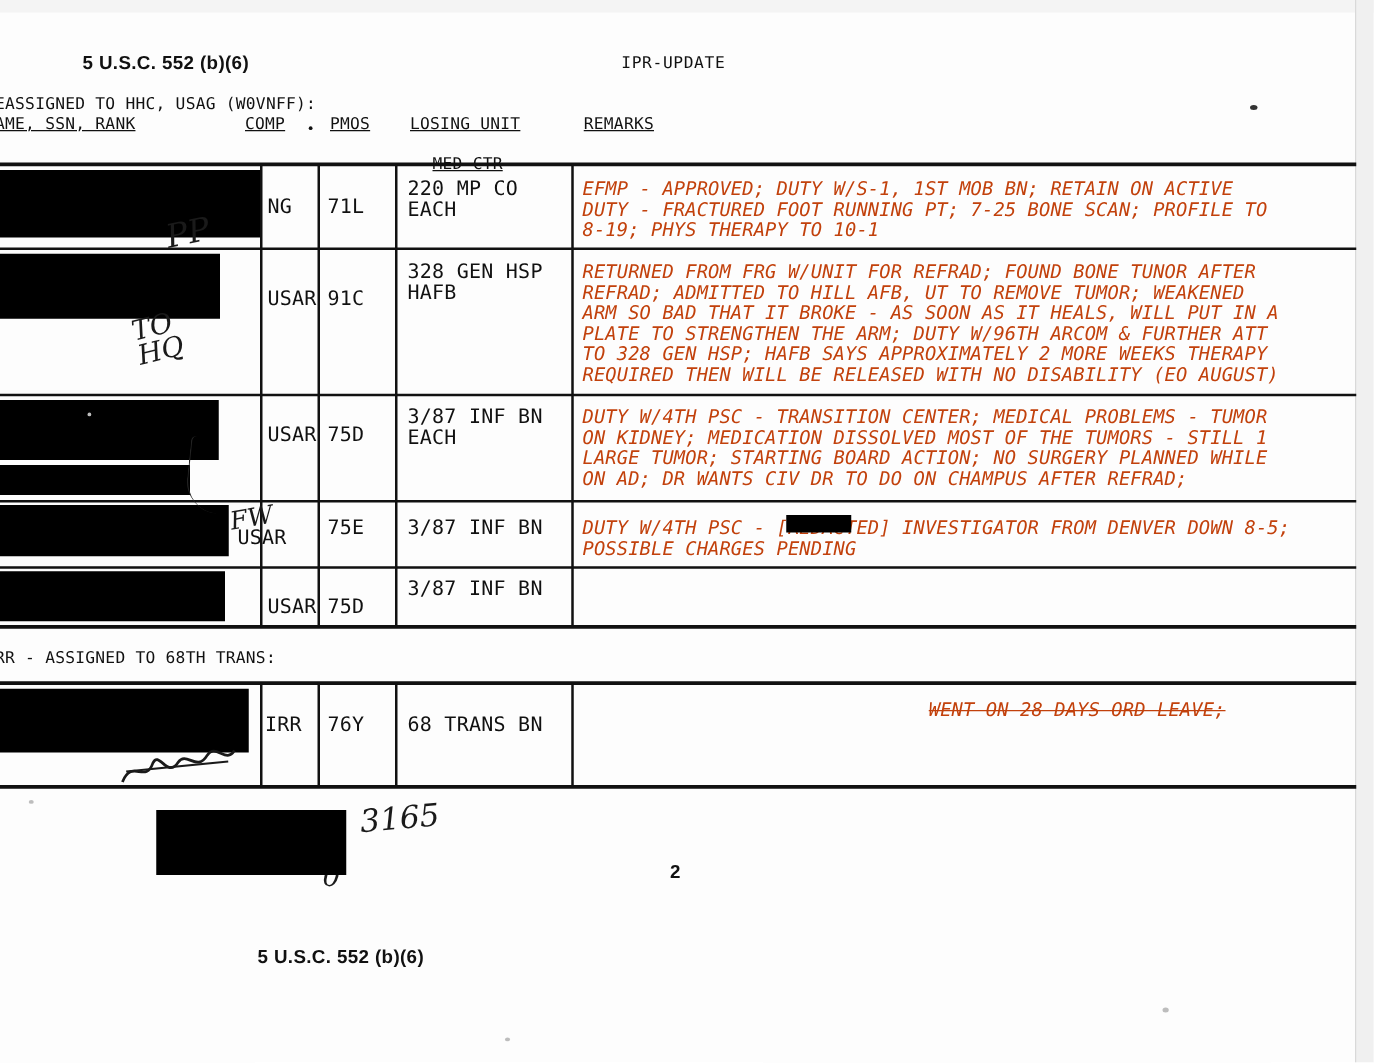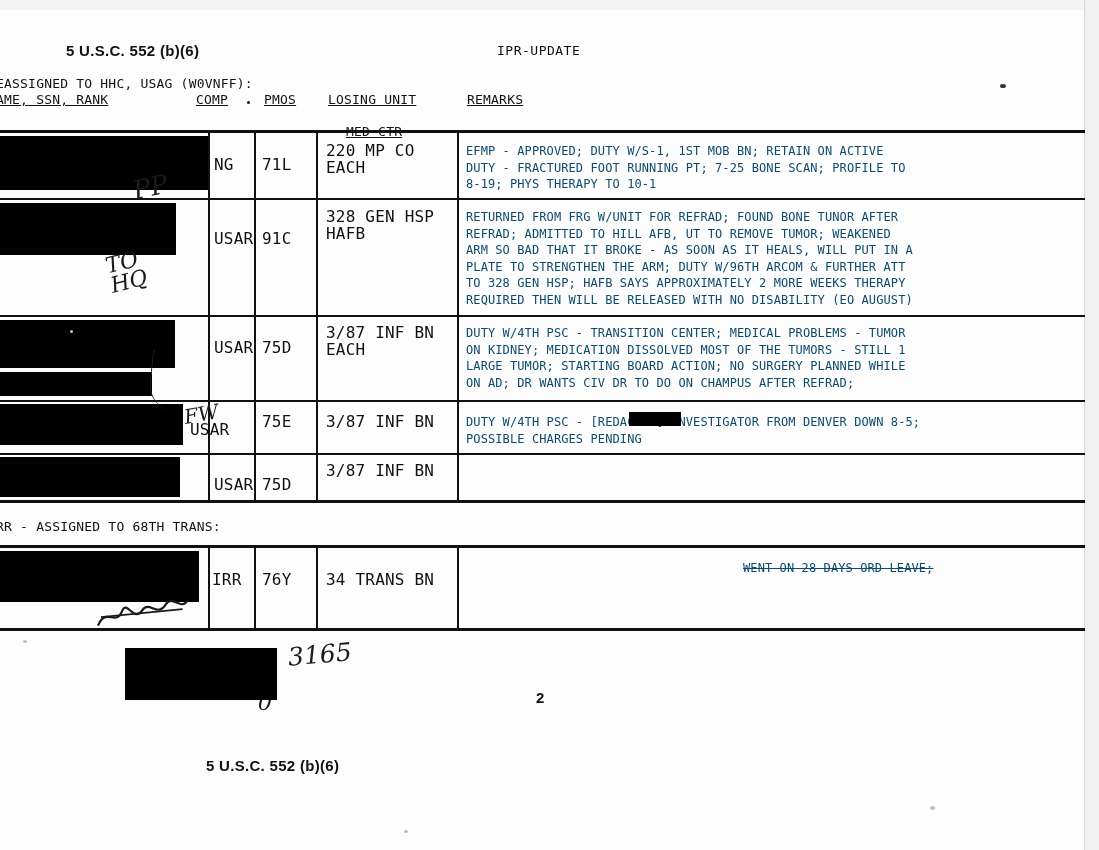--- a/index.html
+++ b/index.html
@@ -117,25 +117,26 @@
     position: absolute;
     font-size: 16px;
     line-height: 16.5px;
     letter-spacing: 0.2px;
     color: #111;
     white-space: pre;
   }
   .cell.comp { text-align: left; }
   .remarks {
     position: absolute;
-    font-size: 12px;
+    font-size: 15px;
     line-height: 16.5px;
     letter-spacing: 0.1px;
-    color: #0c4a6e;
+    color: #c2410c;
     white-space: pre;
+    font-style: italic;
   }
   .strike {
     text-decoration: line-through;
   }
 
   
   .hand {
     position: absolute;
     font-family: "DejaVu Serif", serif;
     font-style: italic;
@@ -289,21 +290,21 @@
   <div class="hrule" style="top:545px; width:1085px;"></div>
   <div class="hrule" style="top:628px; width:1085px;"></div>
   <div class="vline" style="left:208px; top:547px; height:81px;"></div>
   <div class="vline" style="left:254px; top:547px; height:81px;"></div>
   <div class="vline" style="left:316px; top:547px; height:81px;"></div>
   <div class="vline" style="left:457px; top:547px; height:81px;"></div>
 
   <div class="redact" style="left:0; top:551px; width:199px; height:51px;"></div>
   <div class="cell comp" style="left:212px; top:572px;">IRR</div>
   <div class="cell" style="left:262px; top:572px;">76Y</div>
-  <div class="cell" style="left:326px; top:572px;">34 TRANS BN</div>
+  <div class="cell" style="left:326px; top:572px;">68 TRANS BN</div>
   <div class="remarks strike" style="left:743px; top:560px;">WENT ON 28 DAYS ORD LEAVE;</div>
 
   <div class="hand" id="hand-pp">PP</div>
   <div class="hand" id="hand-to">TO<br>HQ</div>
   <div class="hand" id="hand-curve"></div>
   <div class="hand" id="hand-fw">FW</div>
   <div class="hand" id="hand-sig">
     <svg width="96" height="28" viewBox="0 0 96 28">
       <path d="M2 22 C12 4, 20 26, 28 10 C34 0, 38 24, 48 12 C56 3, 62 22, 72 9 C80 0, 86 18, 94 8" stroke="#1a1a1a" stroke-width="2.2" fill="none"></path>
       <path d="M6 14 L88 16" stroke="#1a1a1a" stroke-width="1.6" fill="none"></path>

